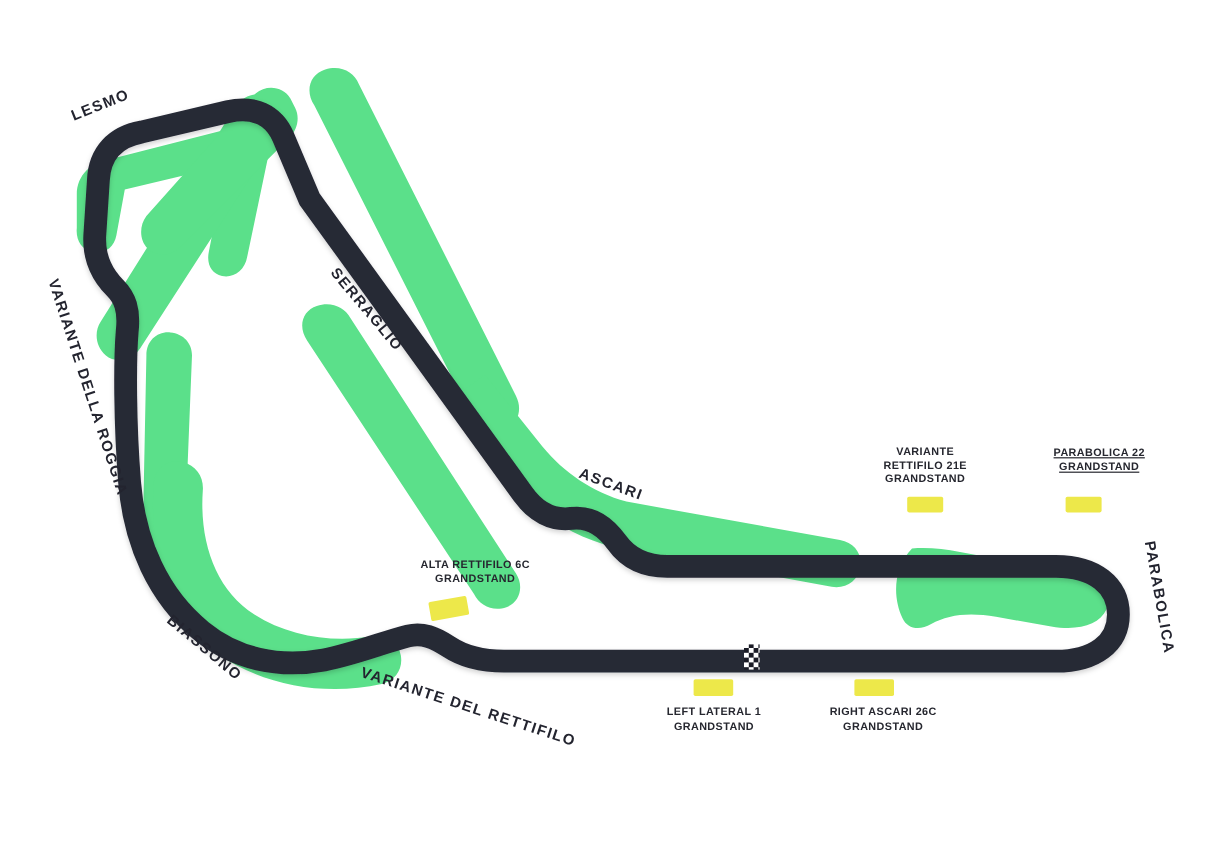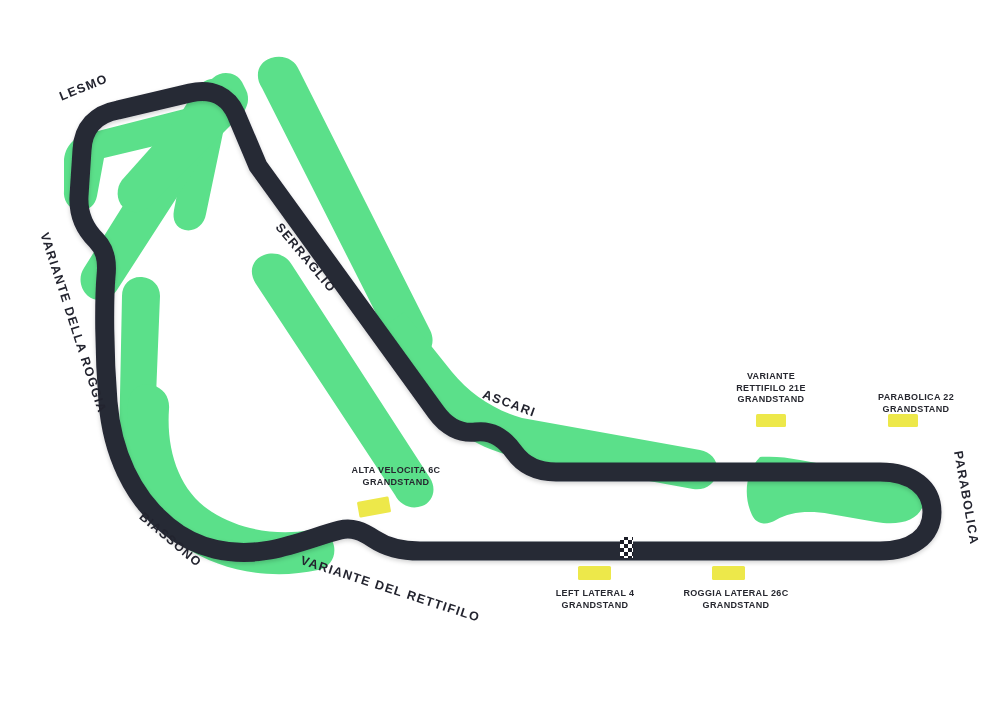--- a/index.html
+++ b/index.html
@@ -159,37 +159,37 @@
 
   <div class="corner-label" style="left:958px; top:444px; transform:rotate(80deg);">PARABOLICA</div>
 
   <div class="gs-label" style="left:716px; top:371px; width:110px;">
     <div>VARIANTE</div>
     <div>RETTIFILO 21E</div>
     <div>GRANDSTAND</div>
   </div>
   <div class="gs-marker" style="left:756px; top:414px; width:30px; height:13px; background:#EDE84A;"></div>
 
-  <div class="gs-label" style="left:866px; top:392px; width:100px;">
+  <div class="gs-label" style="left:866px; top:372px; width:100px;text-decoration:underline;">
     <div>PARABOLICA 22</div>
     <div>GRANDSTAND</div>
   </div>
   <div class="gs-marker" style="left:888px; top:414px; width:30px; height:13px; background:#EDE84A;"></div>
 
   <div class="gs-label" style="left:340px; top:465px; width:112px;">
-    <div>ALTA VELOCITA 6C</div>
+    <div>ALTA RETTIFILO 6C</div>
     <div>GRANDSTAND</div>
   </div>
   <div class="gs-marker" style="left:358px; top:499px; width:32px; height:16px; background:#EDE84A; transform:rotate(-10deg);"></div>
 
   <div class="gs-marker" style="left:578px; top:566px; width:33px; height:14px; background:#EDE84A;"></div>
   <div class="gs-label" style="left:545px; top:588px; width:100px;">
-    <div>LEFT LATERAL 4</div>
+    <div>LEFT LATERAL 1</div>
     <div>GRANDSTAND</div>
   </div>
 
   <div class="gs-marker" style="left:712px; top:566px; width:33px; height:14px; background:#EDE84A;"></div>
   <div class="gs-label" style="left:680px; top:588px; width:112px;">
-    <div>ROGGIA LATERAL 26C</div>
+    <div>RIGHT ASCARI 26C</div>
     <div>GRANDSTAND</div>
   </div>
 
 </div>
 
 </body></html>

